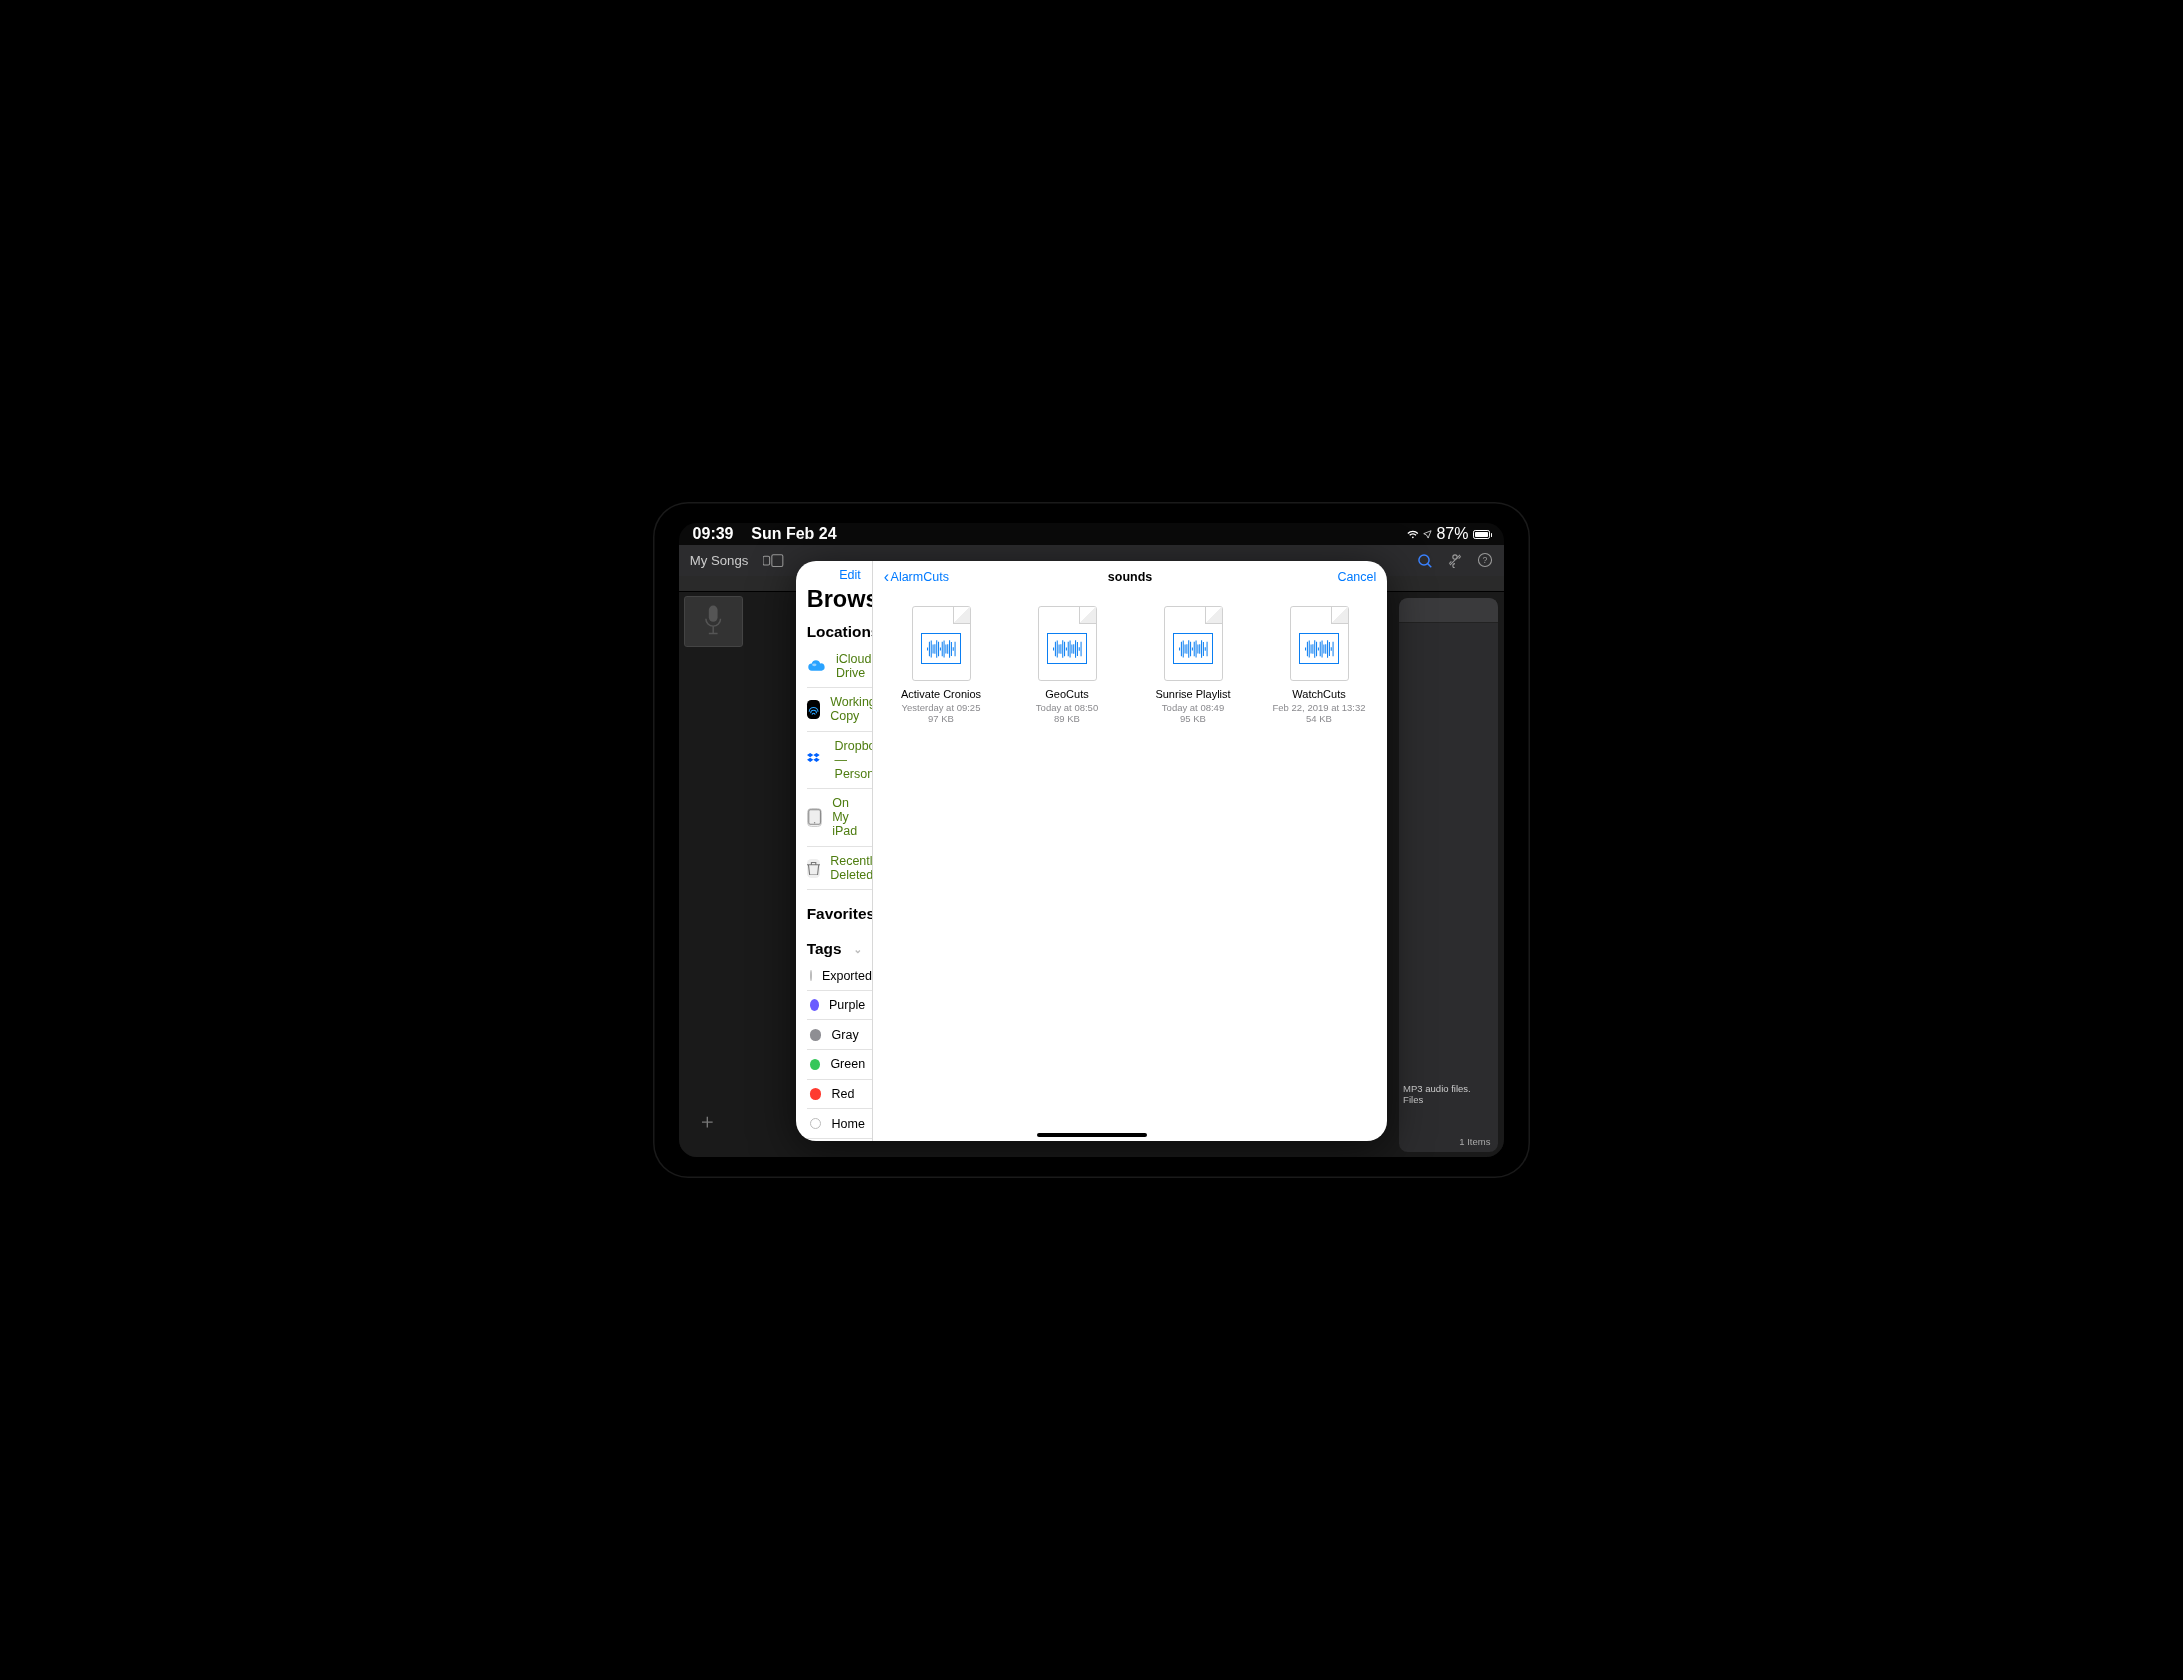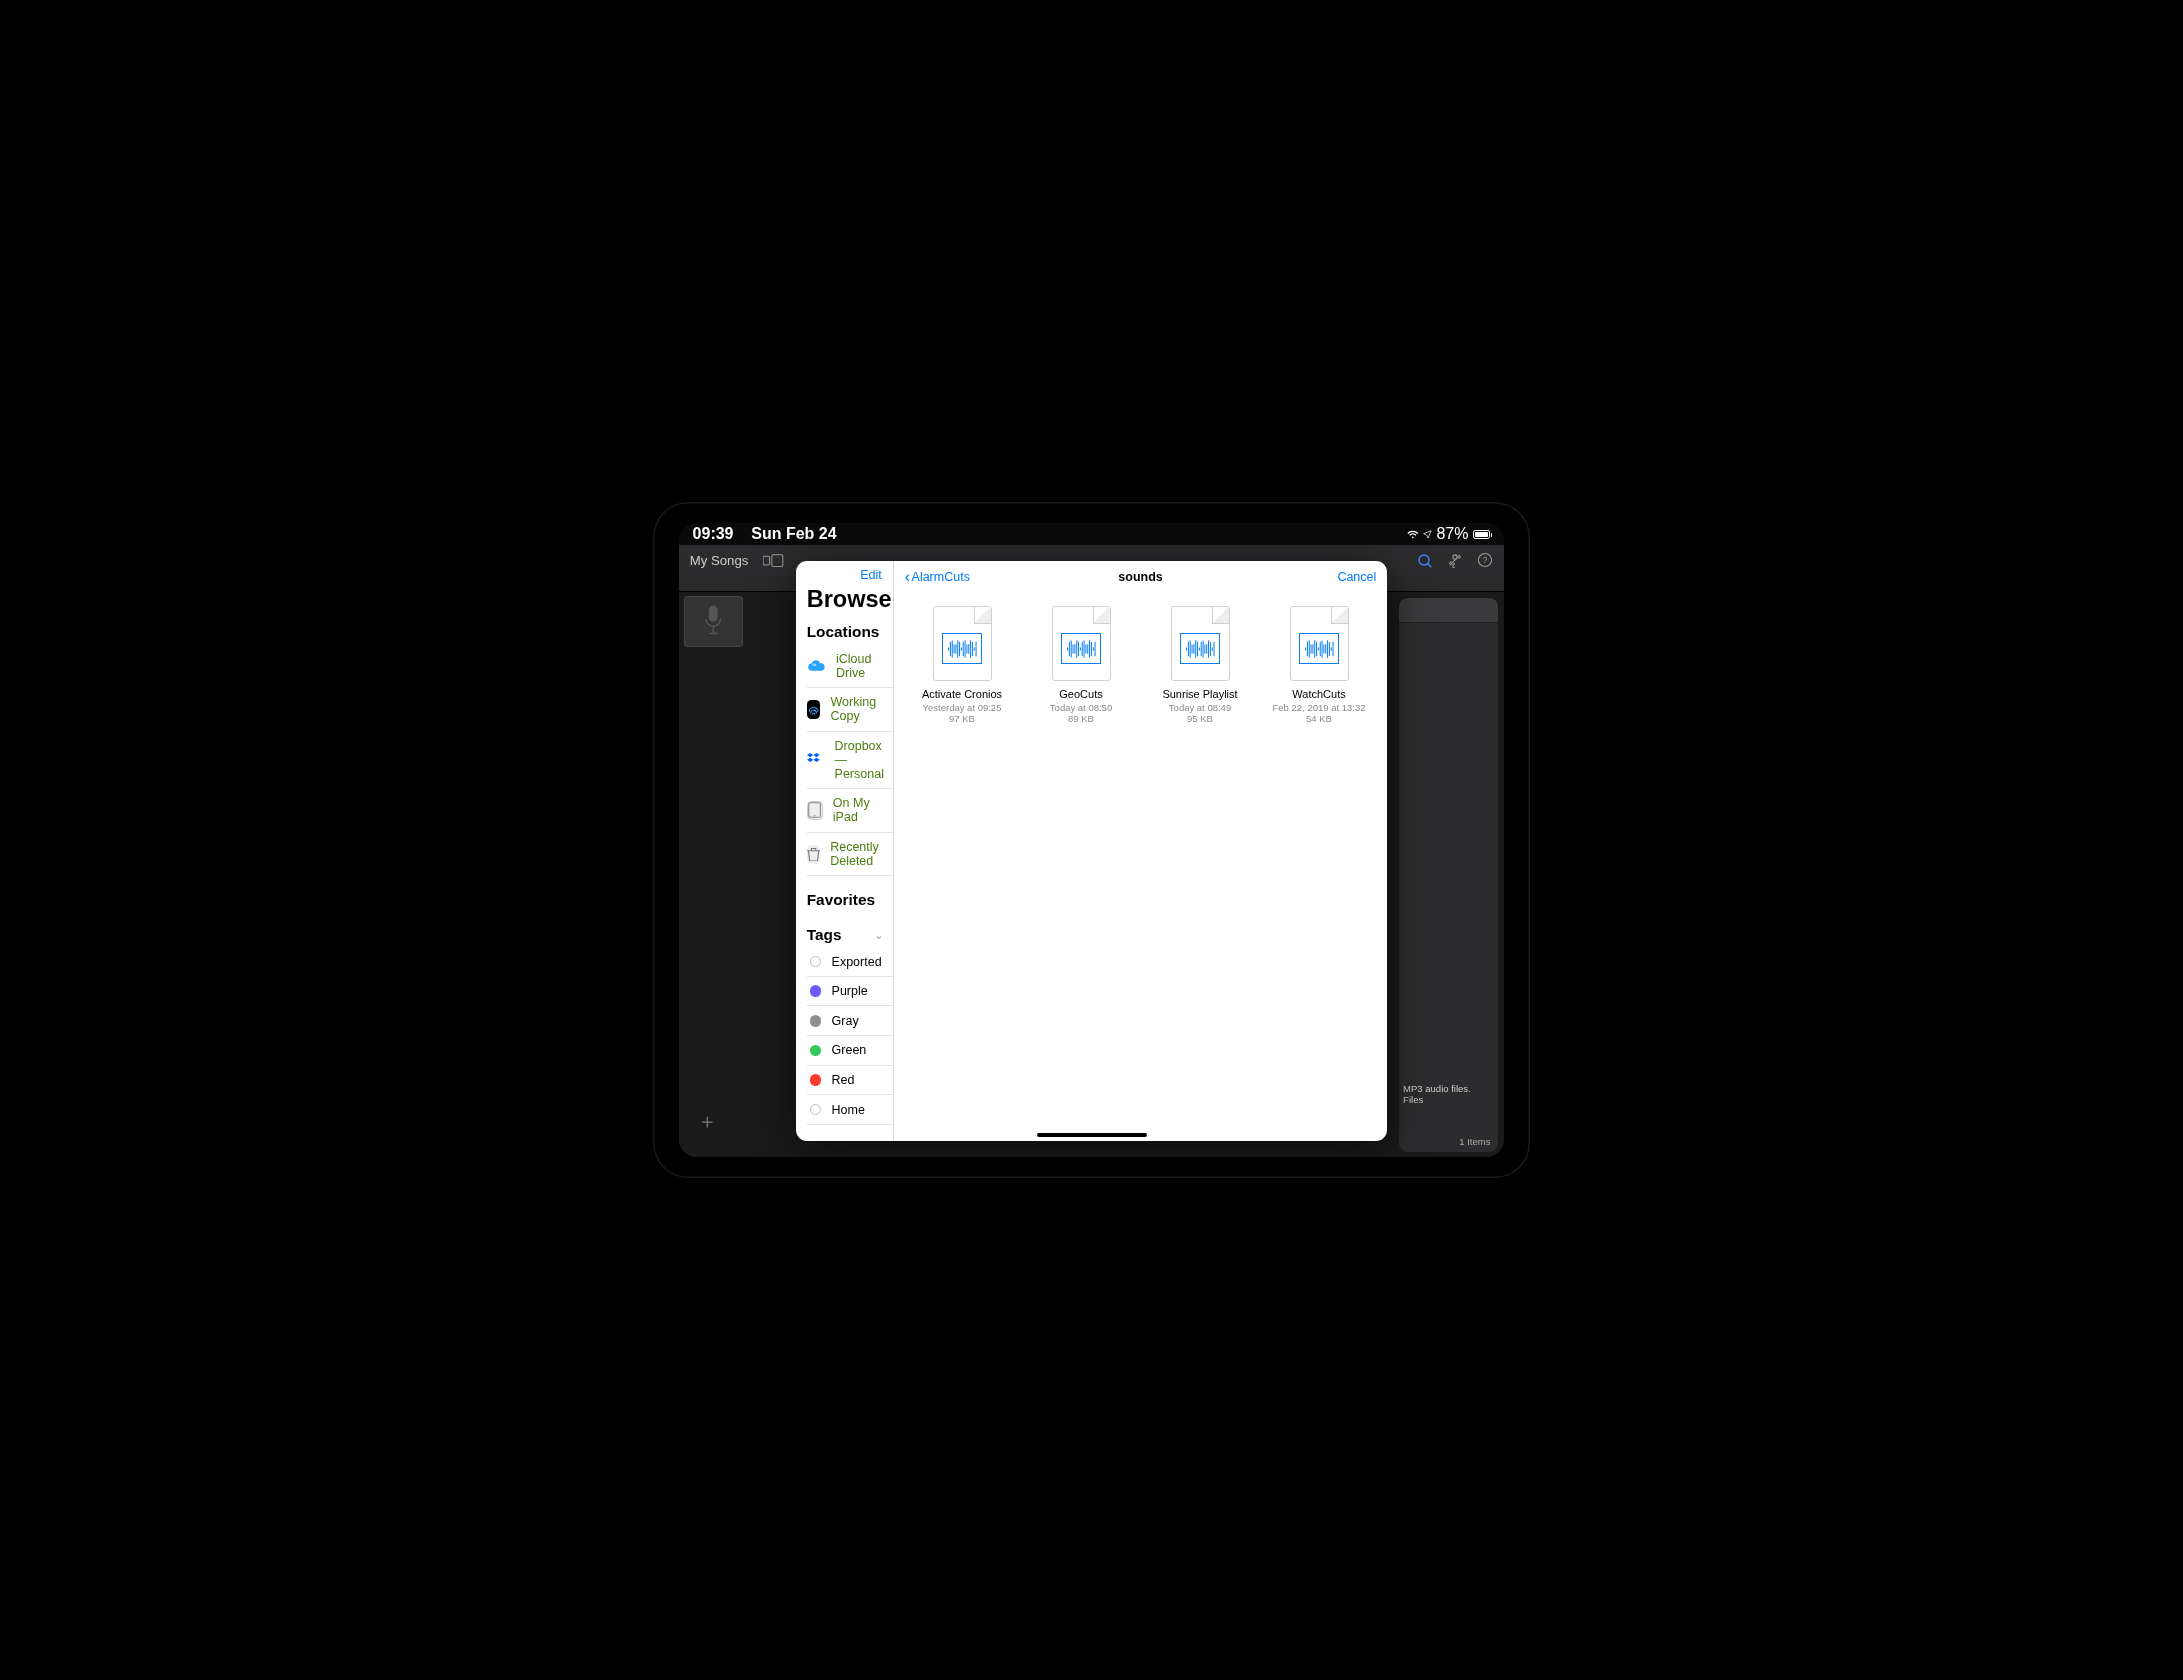--- a/index.html
+++ b/index.html
@@ -45,21 +45,21 @@
     position:absolute; right:5.9px; top:53px; width:99px; bottom:5.9px;
     background:#2c2c2e; border-radius:8.8px; overflow:hidden;
   }
   .darkapp .rightcol .hdr{height:25px;background:#3a3a3c;border-bottom:0.7px solid #222;}
   .darkapp .rightcol .note{position:absolute;bottom:47px;left:4.4px;right:4.4px;color:#ccc;font-size:9.5px;}
   .darkapp .rightcol .stat{position:absolute;bottom:4.4px;right:7.3px;color:#aaa;font-size:9.5px;}
 
   
   .modal {
     position:absolute; top:38px; left:117px; right:117px; bottom:16px;
-    background:#fff; border-radius:11px; box-shadow:0 7.3px 44px rgba(0,0,0,.6);
+    background:#fff; border-radius:20px; box-shadow:0 7.3px 44px rgba(0,0,0,.6);
     display:flex; flex-direction:column; overflow:hidden;
   }
   .modal-body { flex:1; display:flex; }
   .sidebar {
     width:191px; border-right:0.7px solid #d8d8d8; display:flex; flex-direction:column;
     overflow:hidden;
   }
   .sidebar .edit{ text-align:right; padding:7.3px 11.7px 2.9px; }
   .sidebar .edit a{ color:#007aff; font-size:12.5px; text-decoration:none;}
   .sidebar h1{ font-size:23.5px; font-weight:700; color:#000; padding:1.5px 10.3px 7.3px;}
@@ -90,21 +90,21 @@
   .back{ color:#007aff; font-size:12.5px; display:flex; align-items:center; gap:1.5px;}
   .title-center{ position:absolute; left:50%; transform:translateX(-50%); font-size:12.5px; font-weight:600; color:#000;}
   .content-header{position:relative;}
   .cancel{ color:#007aff; font-size:12.5px;}
   .searchwrap{ padding:1.5px 8.8px 7.3px;}
   .searchbox{
     background:#e9e9eb; border-radius:7.3px; height:26.4px; display:flex; align-items:center; padding:0 7.3px; gap:5.9px;
     color:#8a8a8e; font-size:12.5px;
   }
   .grid{
-    flex:1; display:flex; justify-content:flex-end; gap:25px; padding:13.2px 20.6px; align-items:flex-start;
+    flex:1; display:flex; justify-content:flex-end; gap:32px; padding:13.2px 20.6px; align-items:flex-start;
   }
   .file{
     width:94px; text-align:center;
   }
   .doc{
     width:59px;height:75px;background:#fff;border:0.7px solid #d0d0d0;border-radius:2.9px;margin:0 auto 7.3px;position:relative;
   }
   .doc::before{content:"";position:absolute;top:0;right:0;width:16px;height:16px;background:linear-gradient(135deg,transparent 50%,#eee 50%);border-left:0.7px solid #d0d0d0;border-bottom:0.7px solid #d0d0d0;}
   .wave{
     position:absolute;left:8.8px;right:8.8px;top:26.4px;height:31px;border:1.5px solid #0a7ef2;display:flex;align-items:center;justify-content:center;

